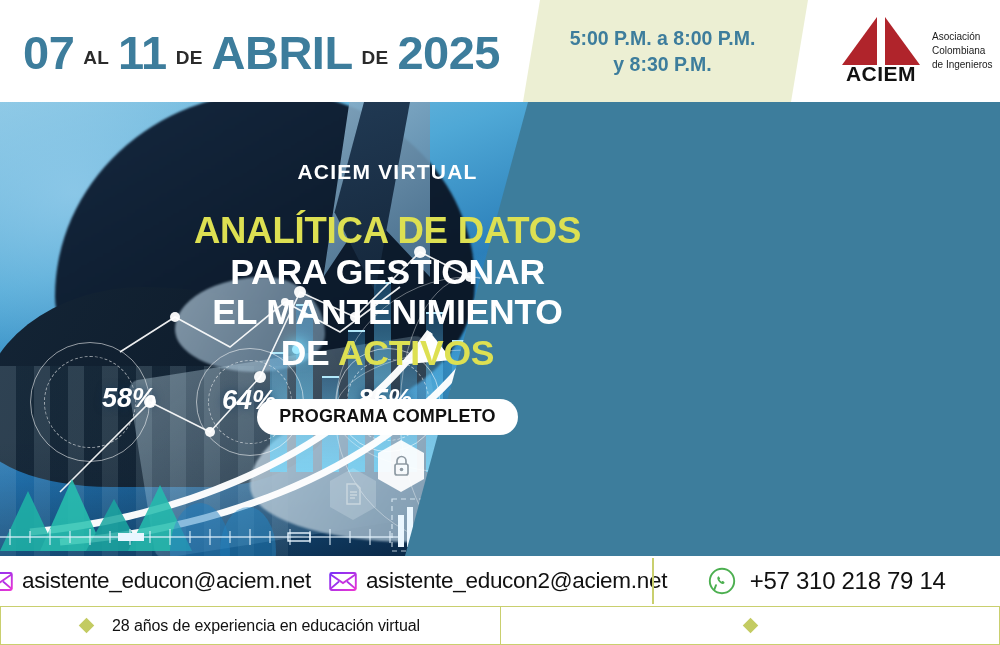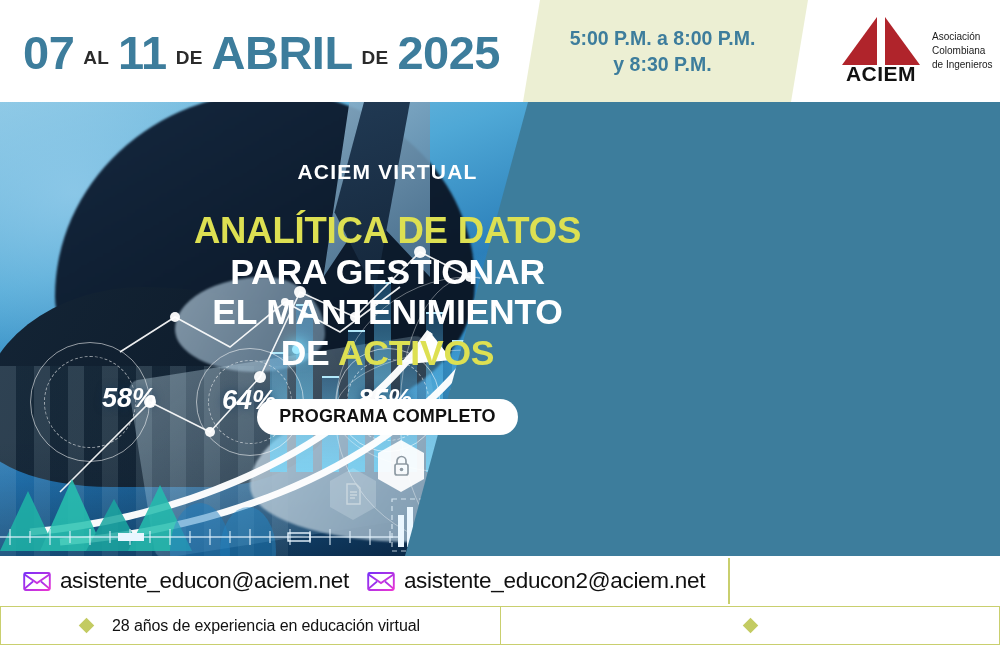--- a/index.html
+++ b/index.html
@@ -177,21 +177,21 @@
     font-size:18px; font-weight:bold; letter-spacing:0.2px;
     padding:7px 22px 8px; border-radius:20px; white-space:nowrap;
   }
 
   
   .contact {
     position:absolute; left:0; top:556px; width:1000px; height:50px;
     display:flex; align-items:center;
   }
   .contact-emails {
-    width:728px; height:50px; display:flex; align-items:center; justify-content:center;
+    width:652px; height:50px; display:flex; align-items:center; justify-content:center;
     gap:18px;
   }
   .citem { display:flex; align-items:center; gap:9px; white-space:nowrap; }
   .citem .txt { font-size:22.5px; color:#111; letter-spacing:-0.3px; }
   .vsep { width:1.5px; height:46px; background:#c9cf6e; }
   .contact-phone {
     flex:1; height:50px; display:flex; align-items:center; justify-content:center; gap:14px;
   }
   .contact-phone .txt { font-size:24px; color:#111; font-weight:normal; letter-spacing:-0.3px; }
 
@@ -450,20 +450,28 @@
         <rect x="1.2" y="3" width="25.6" height="17" rx="1.5" fill="none" stroke="url(#mg2)" stroke-width="1.9"></rect>
         <path d="M1.2 4.2 14 13 26.8 4.2" fill="none" stroke="url(#mg2)" stroke-width="1.9"></path>
         <path d="M1.2 19 10 11.5 M26.8 19 18 11.5" fill="none" stroke="url(#mg2)" stroke-width="1.7"></path>
       </svg>
       <span class="txt">asistente_educon2@aciem.net</span>
     </div>
   </div>
 
   <div class="vsep"></div>
 
+  <div class="contact-phone">
+    <svg width="28" height="28" viewBox="0 0 28 28">
+      <circle cx="14" cy="14" r="12.2" fill="none" stroke="#4caf50" stroke-width="1.9"></circle>
+      <path d="M6.4 22.4 8 18.2" fill="none" stroke="#4caf50" stroke-width="1.9" stroke-linecap="round"></path>
+      <path d="M10.6 9.3c-.5.1-1 .6-1.2 1.3-.3 1.1.2 2.5 1.4 4 1.2 1.5 2.7 2.3 3.8 2.4.8.1 1.4-.2 1.7-.7.2-.4.3-.9 0-1.2l-1.3-1c-.3-.2-.7-.1-.9.1l-.5.5c-.8-.3-1.8-1.3-2.2-2.1l.5-.5c.2-.2.3-.6.1-.9l-.9-1.4c-.2-.3-.4-.5-.5-.5z" fill="#4caf50"></path>
+    </svg>
+    <span class="txt">+57 310 218 79 14</span>
+  </div>
 </div>
 
 <div class="benefits">
   <div class="ben">
     <span class="diamond"></span>
     <span class="txt">28 años de experiencia en educación virtual</span>
   </div>
   <div class="ben">
     <span class="diamond"></span>
   </div>

